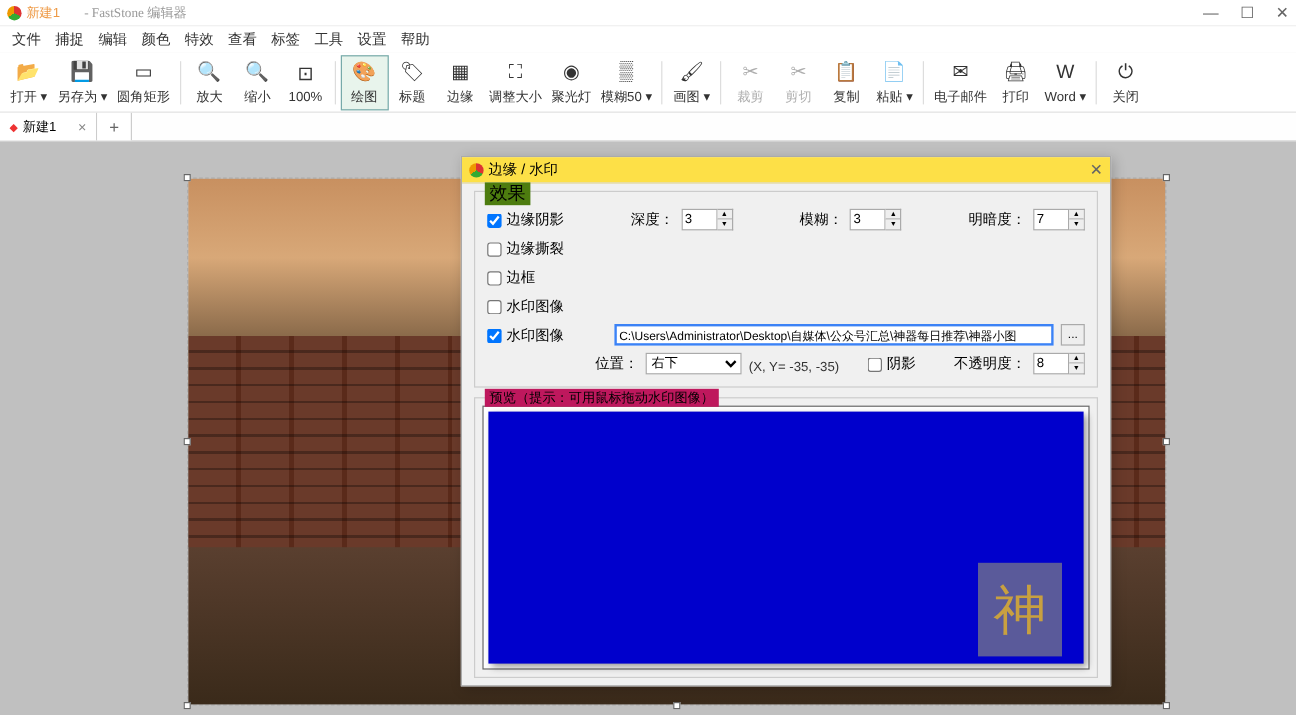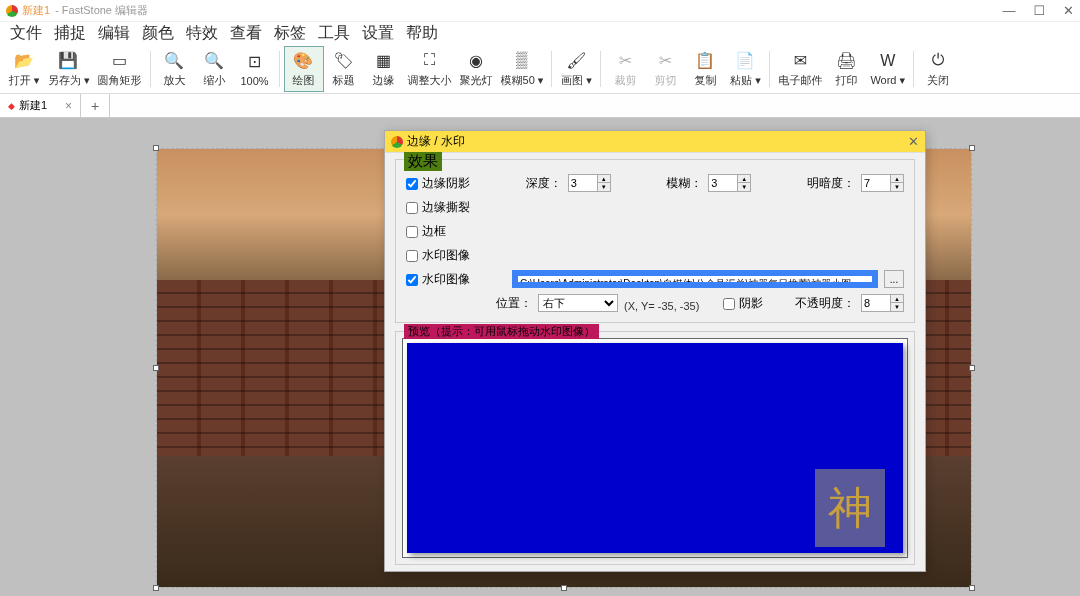--- a/index.html
+++ b/index.html
@@ -2,26 +2,26 @@
 <html><head>
 <meta charset="utf-8">
 <style>
 * { box-sizing: border-box; margin: 0; padding: 0; font-family: "Microsoft YaHei", sans-serif; }
 body { background: #f0f0f0; width: 1080px; height: 596px; overflow: hidden; position: relative; }
 
 
 .titlebar { height: 22px; background: #fff; display: flex; align-items: center; padding: 0 6px; font-size: 11px; color: #888; border-bottom: 1px solid #eee; }
 .titlebar .icon { width: 12px; height: 12px; margin-right: 4px; background: conic-gradient(#d33 0 33%, #3a3 33% 66%, #e90 66%); border-radius: 50%; }
 .titlebar .title { color: #e94; }
-.titlebar .subtitle { color: #999; margin-left: 5px; }
+.titlebar .subtitle { color: #999; margin-left: 20px; font-family: Liberation Serif, serif; }
 .winbtns { margin-left: auto; display: flex; gap: 18px; color: #666; font-size: 13px; }
 .winbtns span { cursor: pointer; }
 
 
-.menubar { height: 22px; background: #fff; display: flex; align-items: center; padding: 0 4px; font-size: 16px; color: #333; }
+.menubar { height: 22px; background: #fff; display: flex; align-items: center; padding: 0 4px; font-size: 12px; color: #333; }
 .menubar span { padding: 2px 6px; cursor: pointer; }
 
 
 .toolbar { height: 50px; background: #fff; display: flex; align-items: center; padding: 0 4px; border-bottom: 1px solid #ddd; }
 .tbtn { display: flex; flex-direction: column; align-items: center; justify-content: center; min-width: 40px; height: 46px; cursor: pointer; font-size: 11px; color: #333; padding: 0 4px; }
 .tbtn .ticon { width: 22px; height: 22px; margin-bottom: 2px; display: flex; align-items: center; justify-content: center; font-size: 16px; }
 .tbtn.accent { border: 1px solid #7aa; background: #e8f4ec; }
 .tbtn.disabled { opacity: 0.4; }
 .tsep { width: 1px; height: 36px; background: #ddd; margin: 0 4px; }
 
@@ -53,21 +53,21 @@
 .fieldset { border: 1px solid #ccc; padding: 8px 10px 10px; position: relative; margin-bottom: 8px; }
 .fieldset .legend { position: absolute; top: -8px; left: 8px; background: #4d7c0f; padding: 0 4px; font-size: 15px; }
 .row { display: flex; align-items: flex-end; height: 24px; gap: 6px; }
 .row label { display: flex; align-items: center; gap: 4px; cursor: pointer; }
 .row input[type=checkbox] { width: 12px; height: 12px; }
 .numwrap { display: flex; align-items: center; }
 .numwrap input { width: 30px; height: 18px; font-size: 11px; padding: 0 2px; border: 1px solid #aaa; }
 .spinner { display: flex; flex-direction: column; border: 1px solid #aaa; border-left: none; }
 .spinner span { width: 12px; height: 8px; font-size: 6px; display: flex; align-items: center; justify-content: center; background: #eee; cursor: pointer; line-height: 1; }
 .spinner span:first-child { border-bottom: 1px solid #aaa; }
-.pathbox { flex: 1; height: 18px; border: 6px solid #3b82f6; background: #fff; font-size: 10px; padding: 1px 2px; overflow: hidden; white-space: nowrap; }
+.pathbox { flex: 1; height: 18px; border: 2px solid #3b82f6; background: #fff; font-size: 10px; padding: 1px 2px; overflow: hidden; white-space: nowrap; }
 .browse { width: 20px; height: 18px; border: 1px solid #aaa; background: #eee; font-size: 10px; cursor: pointer; display: flex; align-items: center; justify-content: center; }
 select { height: 18px; font-size: 11px; border: 1px solid #aaa; background: #fff; }
 .coord { color: #333; font-size: 11px; }
 .preview { border: 1px solid #ccc; padding: 6px; position: relative; }
 .preview .legend { position: absolute; top: -8px; left: 8px; background: #be185d; padding: 0 4px; font-size: 11px; }
 .pcanvas { width: 100%; height: 220px; background: #fff; border: 1px solid #666; padding: 4px; }
 .pinner { width: 100%; height: 100%; background: #0000cc; position: relative; box-shadow: 3px 3px 6px rgba(0,0,0,.4); }
 .wmark { position: absolute; right: 18px; bottom: 6px; width: 70px; height: 78px; background: #5a5a9a; display: flex; align-items: center; justify-content: center; color: #c8a040; font-size: 44px; font-family: "KaiTi", serif; }
 .gap { flex: 1; }
 .lbl { white-space: nowrap; }

